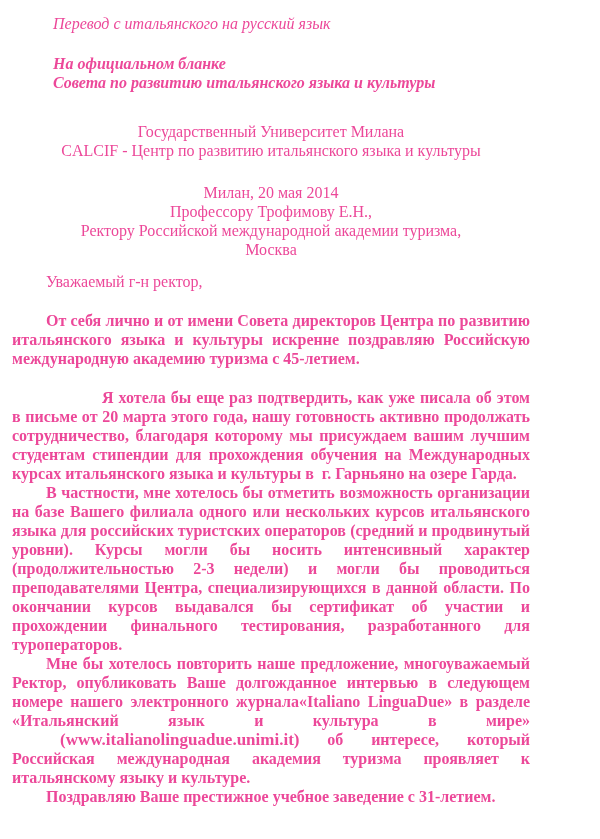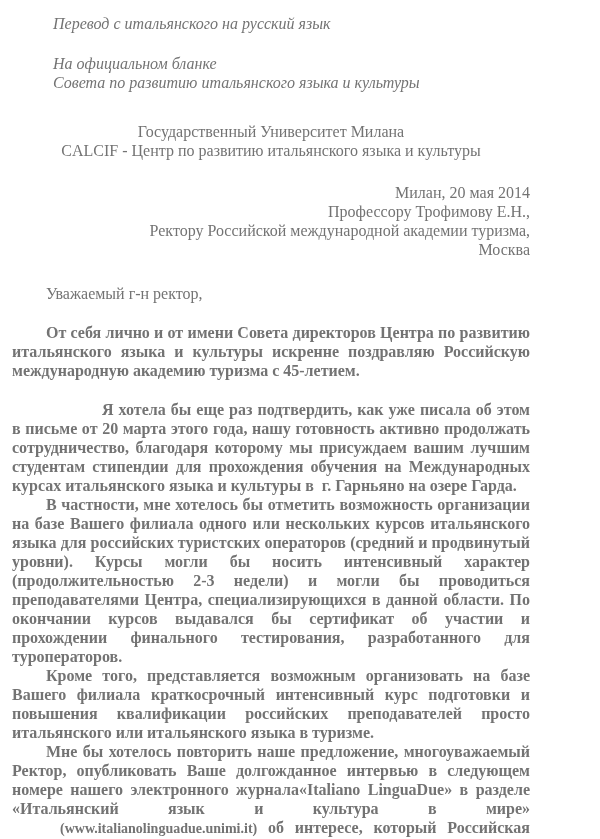--- a/index.html
+++ b/index.html
@@ -8,72 +8,73 @@
     background: #ffffff;
   }
   * { box-sizing: border-box; }
 
   .page {
     position: relative;
     width: 540px;
     height: 839px;
     margin: 0;
     background: #ffffff;
-    color: #737373;
+    color: #ec4899;
     font-family: "Liberation Serif", "DejaVu Serif", serif;
     font-size: 16px;
     line-height: 19px;
     padding: 14px 10px 0 12px;
     overflow: hidden;
   }
 
   p { margin: 0; padding: 0; }
 
   .trans-note {
     margin-left: 41px;
     font-style: italic;
   }
 
   .letterhead-note {
     margin: 21px 0 16px 41px;
     font-style: italic;
+    font-weight: bold;
   }
 
   .org-block {
     margin-top: 30px;
     text-align: center;
   }
 
   .addr-block {
     margin-top: 23px;
-    text-align: right;
+    text-align: center;
   }
 
   .greeting {
-    margin-top: 25px;
+    margin-top: 13px;
     text-indent: 34px;
   }
 
   .para {
     text-align: justify;
     text-indent: 34px;
     font-weight: bold;
   }
 
   .para.first {
     margin-top: 20px;
   }
 
   .para.deep {
     text-indent: 90px;
     margin-top: 20px;
   }
 
   .url {
-    font-size: 14px;
+    font-size: 17px;
     padding-left: 48px;
   }
 </style>
 </head>
 <body>
 
 <div class="page">
 
   <p class="trans-note">Перевод с итальянского на русский язык</p>
 
@@ -95,21 +96,20 @@
   </div>
 
   <p class="greeting">Уважаемый г-н ректор,</p>
 
   <p class="para first">От себя лично и от имени Совета директоров Центра по развитию итальянского языка и культуры искренне поздравляю Российскую международную академию туризма с 45-летием.</p>
 
   <p class="para deep">Я хотела бы еще раз подтвердить, как уже писала об этом в письме от 20 марта этого года, нашу готовность активно продолжать сотрудничество, благодаря которому мы присуждаем вашим лучшим студентам стипендии для прохождения обучения на Международных курсах итальянского языка и культуры в &nbsp;г. Гарньяно на озере Гарда.</p>
 
   <p class="para">В частности, мне хотелось бы отметить возможность организации на базе Вашего филиала одного или нескольких курсов итальянского языка для российских туристских операторов (средний и продвинутый уровни). Курсы могли бы носить интенсивный характер (продолжительностью 2-3 недели) и могли бы проводиться преподавателями Центра, специализирующихся в данной области. По окончании курсов выдавался бы сертификат об участии и прохождении финального тестирования, разработанного для туроператоров.</p>
 
-  <p class="para">Кроме того, представляется возможным организовать на базе Вашего филиала краткосрочный интенсивный курс подготовки и повышения квалификации российских преподавателей просто итальянского или итальянского языка в туризме.</p>
 
   <p class="para"><span>Мне бы хотелось повторить наше предложение, многоуважаемый Ректор, опубликовать Ваше долгожданное интервью в следующем номере нашего электронного журнала«Italiano LinguaDue» в разделе «Итальянский язык и культура в мире» </span><span class="url">(www.italianolinguadue.unimi.it)</span><span> об интересе, который Российская международная академия туризма проявляет к итальянскому языку и культуре.</span></p>
 
   <p class="para">Поздравляю Ваше престижное учебное заведение с 31-летием.</p>
 
 
 
 </div>
 
 </body></html>

